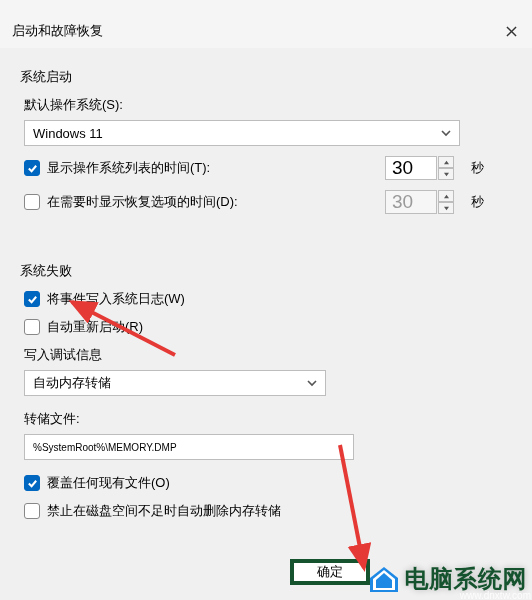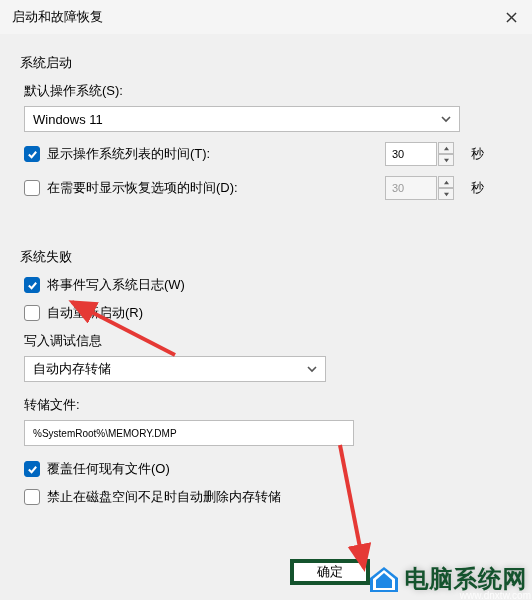--- a/index.html
+++ b/index.html
@@ -10,21 +10,21 @@
   font-size: 13px;
   background: #f0f0f0;
   color: #000;
   position: relative;
   overflow: hidden;
 }
 .titlebar {
   display: flex;
   justify-content: space-between;
   align-items: center;
-  padding: 6px 10px 6px 12px;
+  padding: 20px 10px 6px 12px;
   background: #f5f5f5;
   gap: 30px;
 }
 .titlebar-title { font-size: 13px; }
 .close-btn {
   width: 22px; height: 22px;
   display: flex; align-items: center; justify-content: center;
   cursor: pointer;
 }
 .close-btn svg { width: 11px; height: 11px; stroke: #333; stroke-width: 1.5; }
@@ -66,21 +66,21 @@
 }
 .checkbox.checked { background: #0067c0; border-color: #0067c0; }
 .checkbox.checked svg { width: 11px; height: 11px; stroke: #fff; stroke-width: 2.2; fill: none; }
 .spinner-combo { display: inline-flex; align-items: center; margin-left: auto; }
 .spinner-field {
   width: 52px;
   height: 24px;
   border: 1px solid #bdbdbd;
   background: #fff;
   padding: 0 6px;
-  font-size: 11px;
+  font-size: 19px;
   display: flex;
   align-items: center;
 }
 .spinner-field.disabled { color: #9a9a9a; background: #f6f6f6; }
 .spinner-btns { display: flex; flex-direction: column; margin-left: 1px; }
 .spin {
   width: 16px; height: 12px;
   border: 1px solid #bdbdbd;
   background: #f4f4f4;
   display: flex; align-items: center; justify-content: center;

